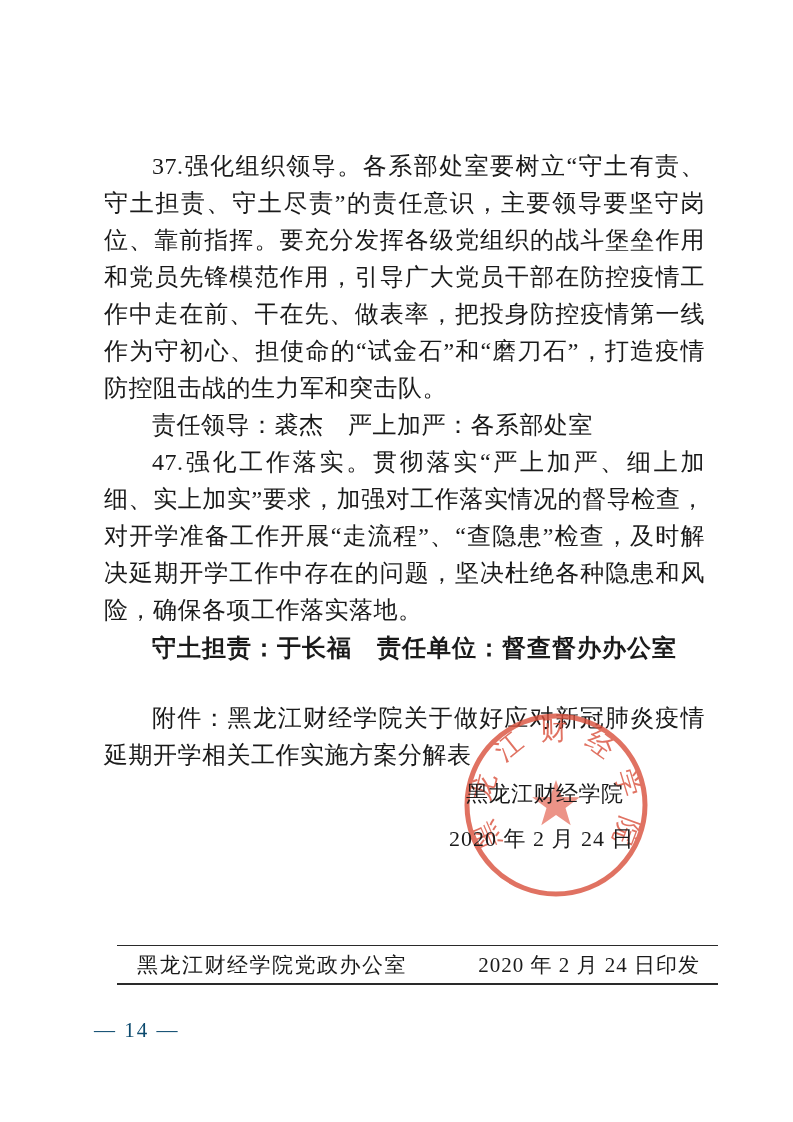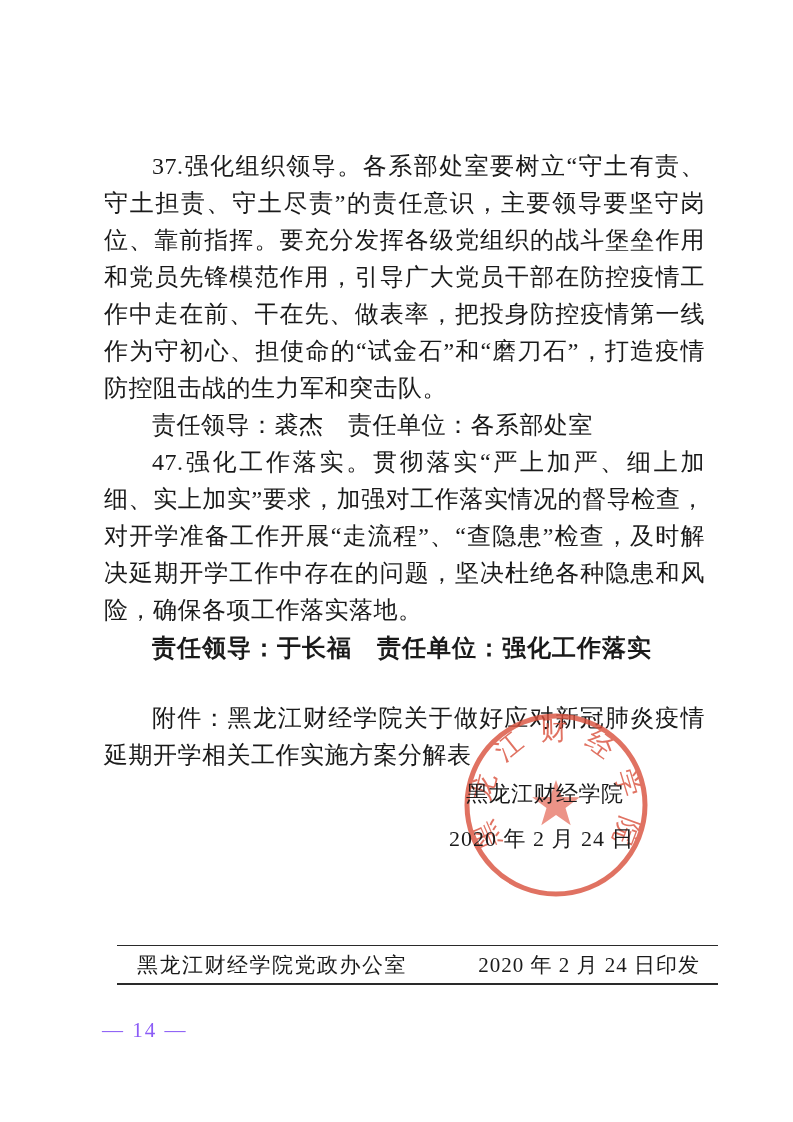--- a/index.html
+++ b/index.html
@@ -39,34 +39,34 @@
     border-top:1.4px solid #2a2a2a;
     border-bottom:2.4px solid #2a2a2a;
     box-sizing:border-box;
     display:flex;align-items:center;justify-content:space-between;
     padding:0 18px 0 20px;
     font-size:21px;
   }
   .footer .issuer{letter-spacing:1.5px;}
   .footer .print-date{letter-spacing:1px;}
   .page-number{
-    position:absolute;left:102px;top:1018px;
-    font-size:21px;letter-spacing:2px;color:#8b5cf6;
+    position:absolute;left:94px;top:1018px;
+    font-size:21px;letter-spacing:2px;color:#0c4a6e;
   }
 </style>
 </head>
 <body>
 
 <div class="page">
 
   <div class="body-text">
     <p>37.强化组织领导。各系部处室要树立“守土有责、守土担责、守土尽责”的责任意识，主要领导要坚守岗位、靠前指挥。要充分发挥各级党组织的战斗堡垒作用和党员先锋模范作用，引导广大党员干部在防控疫情工作中走在前、干在先、做表率，把投身防控疫情第一线作为守初心、担使命的“试金石”和“磨刀石”，打造疫情防控阻击战的生力军和突击队。</p>
-    <p>责任领导：裘杰　责任单位：各系部处室</p>
+    <p>责任领导：裘杰　严上加严：各系部处室</p>
     <p>47.强化工作落实。贯彻落实“严上加严、细上加细、实上加实”要求，加强对工作落实情况的督导检查，对开学准备工作开展“走流程”、“查隐患”检查，及时解决延期开学工作中存在的问题，坚决杜绝各种隐患和风险，确保各项工作落实落地。</p>
-    <p class="bold">责任领导：于长福　责任单位：强化工作落实</p>
+    <p class="bold">守土担责：于长福　责任单位：督查督办办公室</p>
     <p class="attachment">附件：黑龙江财经学院关于做好应对新冠肺炎疫情延期开学相关工作实施方案分解表</p>
   </div>
 
   <svg class="seal" width="198" height="186" viewBox="0 0 198 186" aria-hidden="true">
     <circle cx="99" cy="93" r="89" fill="none" stroke="#d9503c" stroke-width="5"></circle>
     <polygon points="99,68 104.9,84.9 122.8,85.3 108.5,96.1 113.7,113.2 99,103 84.3,113.2 89.5,96.1 75.2,85.3 93.1,84.9" fill="#e8796a"></polygon>
     <defs>
       <path id="sealArc" d="M 44.9,130.9 A 66,66 0 1 1 153.1,130.9" fill="none"></path>
     </defs>
     <text fill="#d9503c" font-size="27" font-family="'Liberation Serif','DejaVu Serif',serif">

